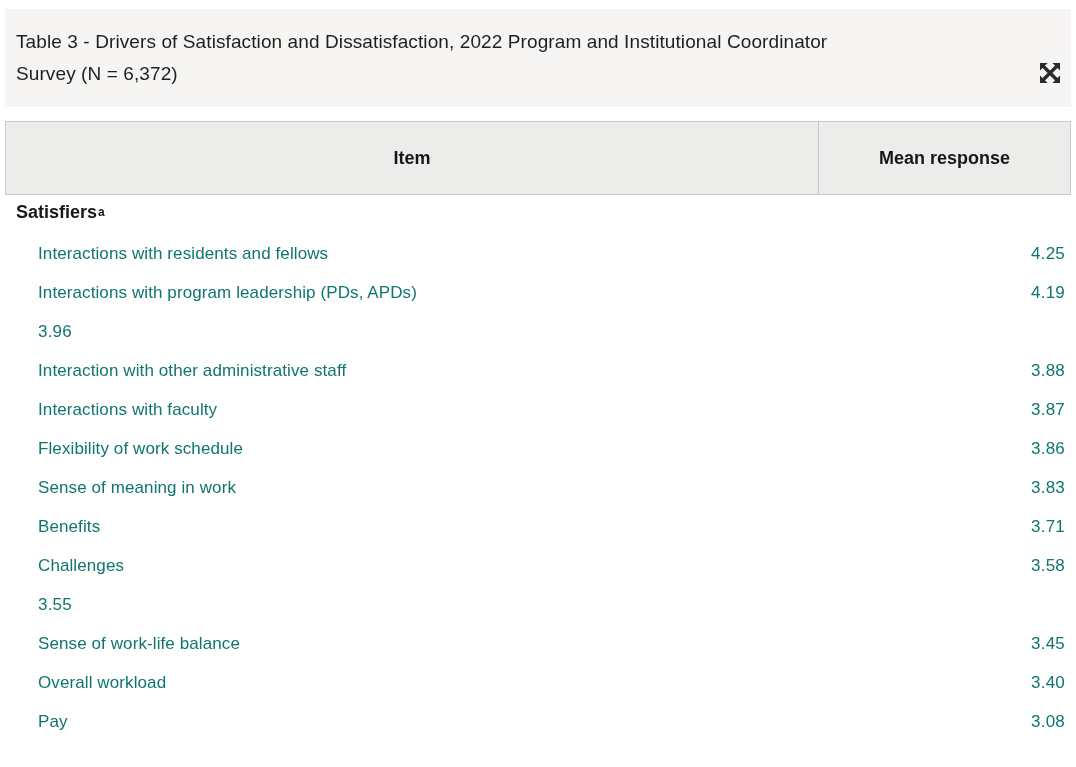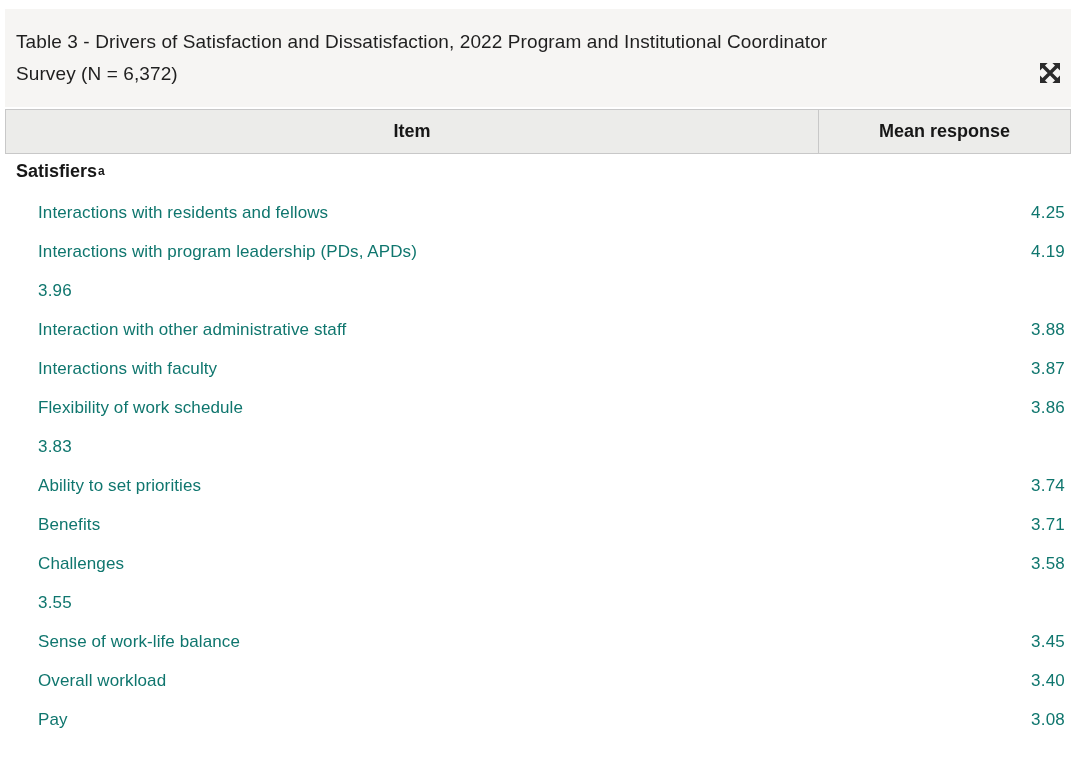--- a/index.html
+++ b/index.html
@@ -20,21 +20,21 @@
   }
   .title-line { font-size:19px; line-height:32px; color:#1f1f1f; font-weight:500; letter-spacing:.1px; }
   .expand-btn {
     position:absolute; right:8px; top:51px;
     width:26px; height:26px; padding:0;
     background:none; border:none; cursor:pointer; line-height:0;
   }
 
   
   .header-row {
-    margin-top:2px; height:45px; box-sizing:border-box;
+    margin-top:14px; height:74px; box-sizing:border-box;
     background:var(--header-bg,#ececea);
     border:1px solid var(--border,#c8c8c8);
     display:flex;
     justify-content:space-between;
   }
   .header-cell {
     display:flex; align-items:center; justify-content:center;
     font-weight:bold; font-size:18px; color:#171717;
   }
   .header-cell.item-col { width:812px; border-right:1px solid var(--border,#c8c8c8); }
@@ -110,27 +110,24 @@
     <span class="item-label">Interactions with faculty</span>
     <span class="mean-value">3.87</span>
   </div>
 
   <div class="item-row">
     <span class="item-label">Flexibility of work schedule</span>
     <span class="mean-value">3.86</span>
   </div>
 
   <div class="item-row">
+    <span class="item-label">Sense of meaning in work</span>
     <span class="mean-value">3.83</span>
   </div>
 
-  <div class="item-row">
-    <span class="item-label">Ability to set priorities</span>
-    <span class="mean-value">3.74</span>
-  </div>
 
   <div class="item-row">
     <span class="item-label">Benefits</span>
     <span class="mean-value">3.71</span>
   </div>
 
   <div class="item-row">
     <span class="item-label">Challenges</span>
     <span class="mean-value">3.58</span>
   </div>

